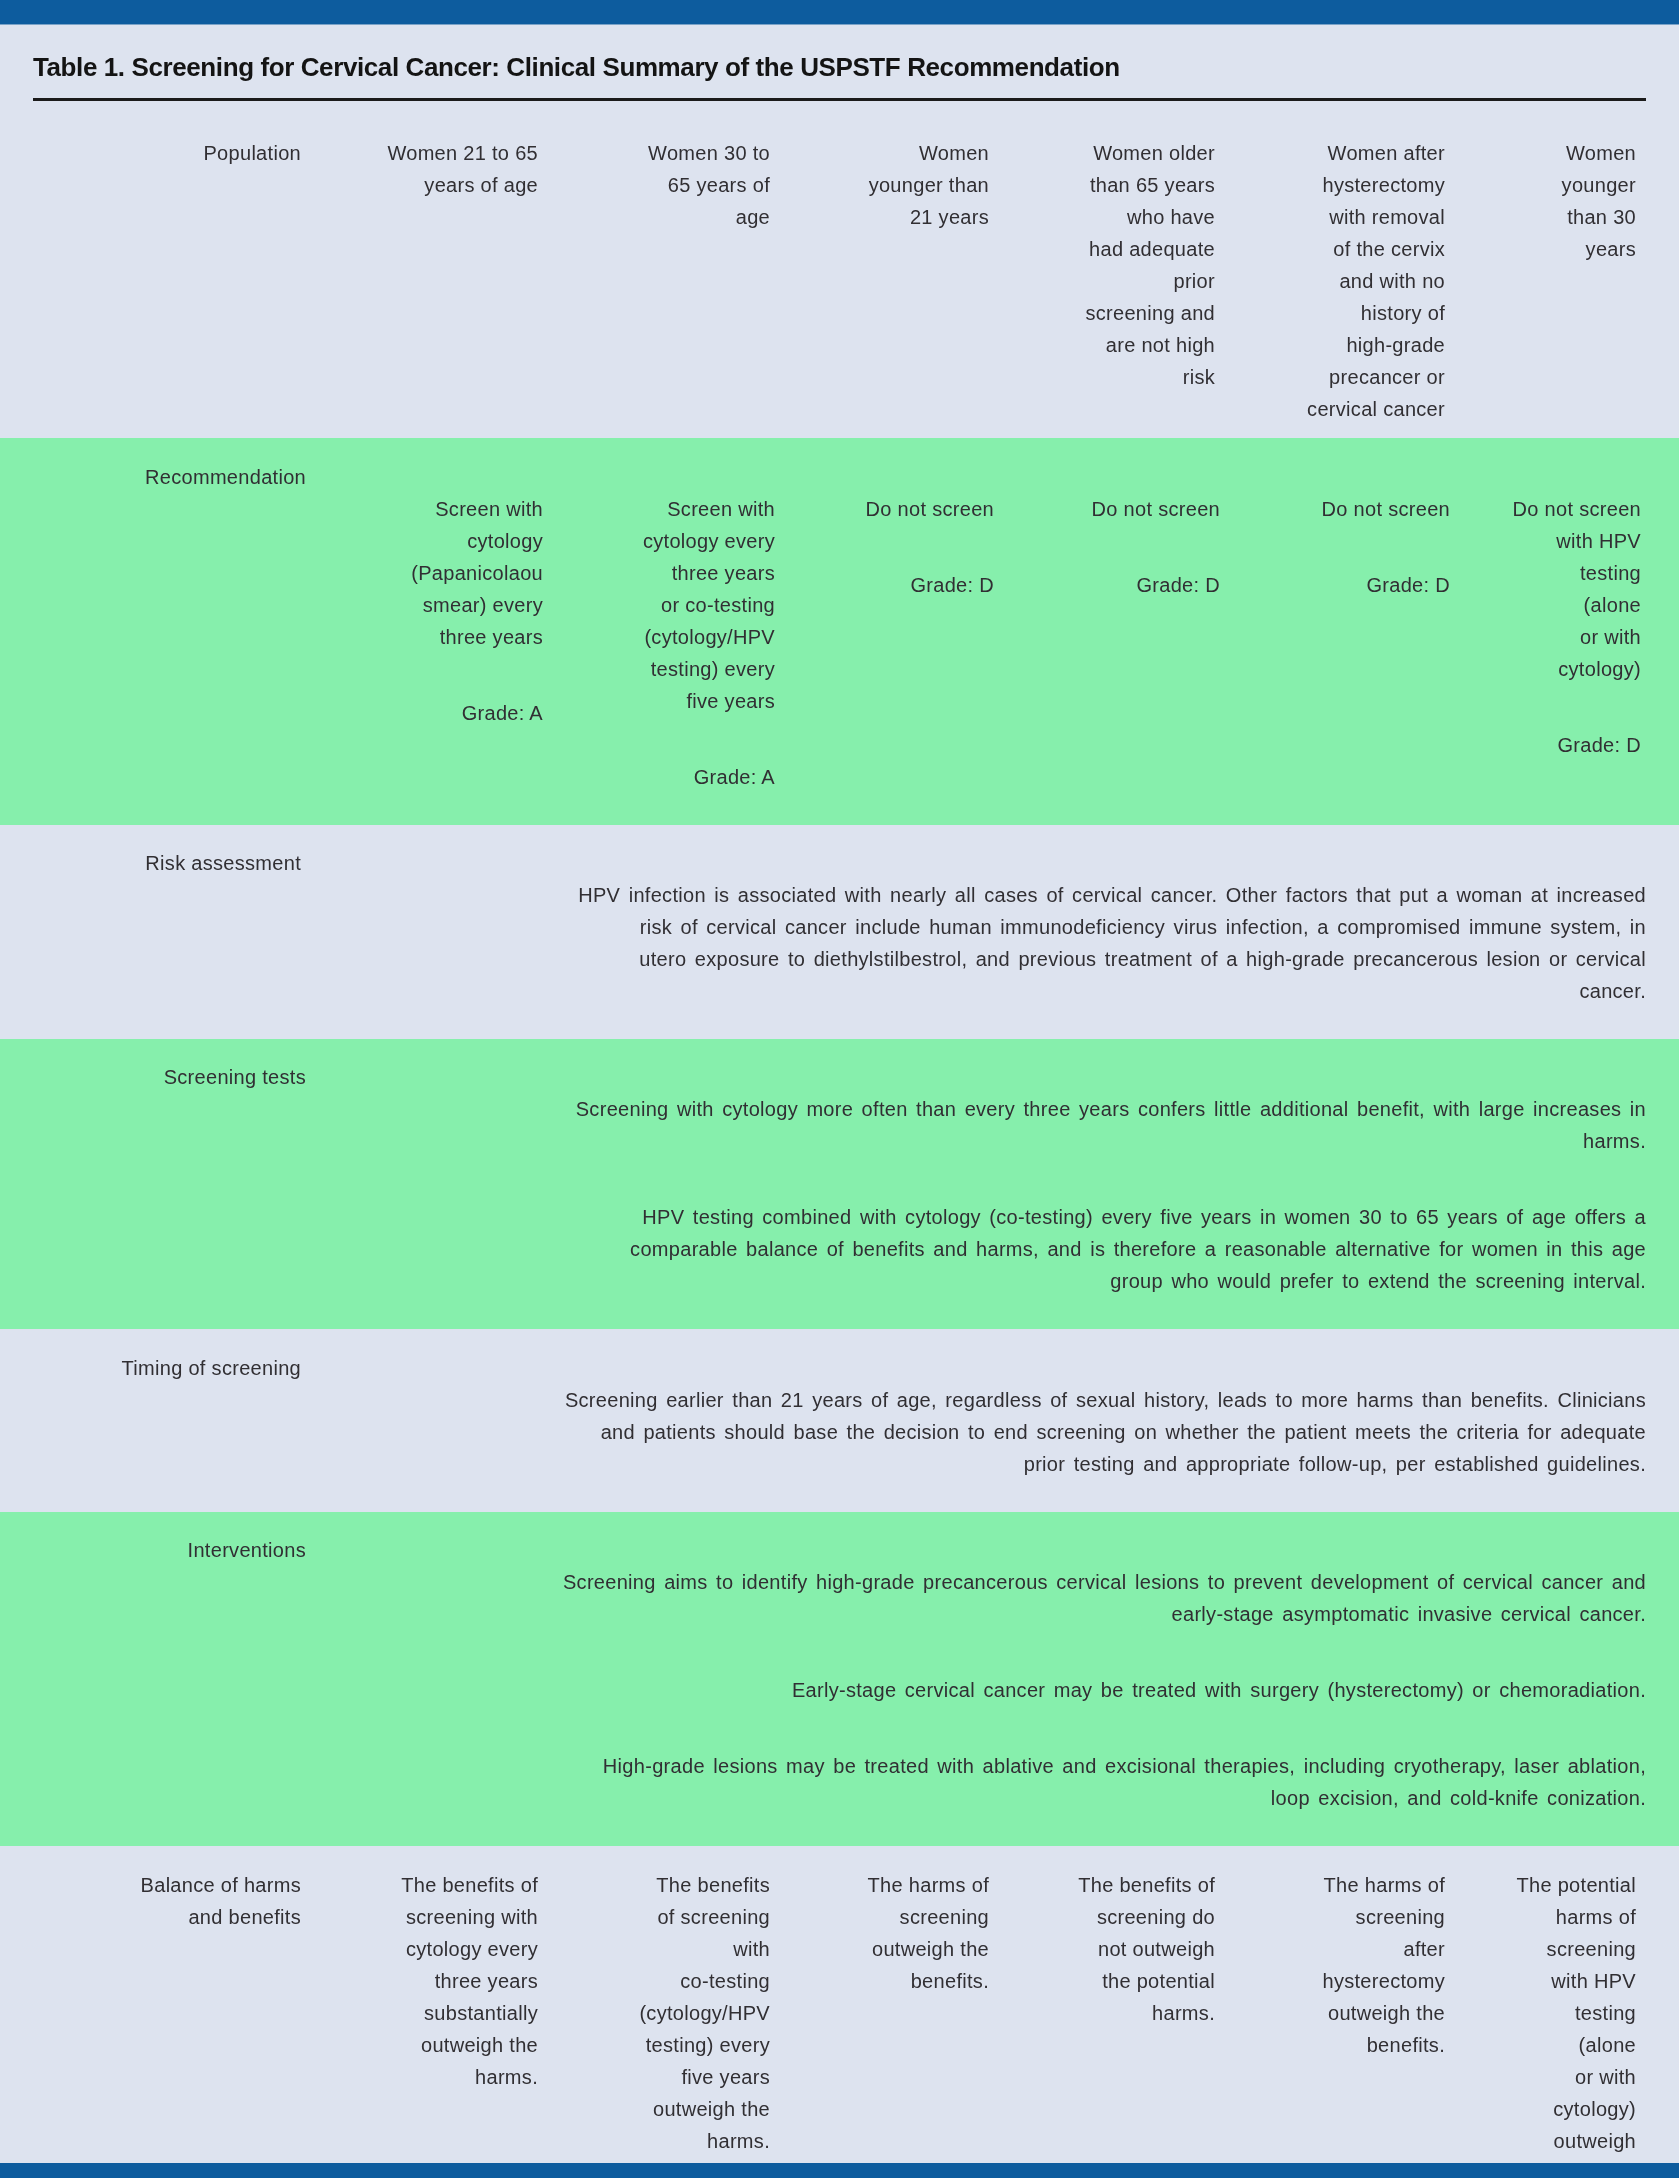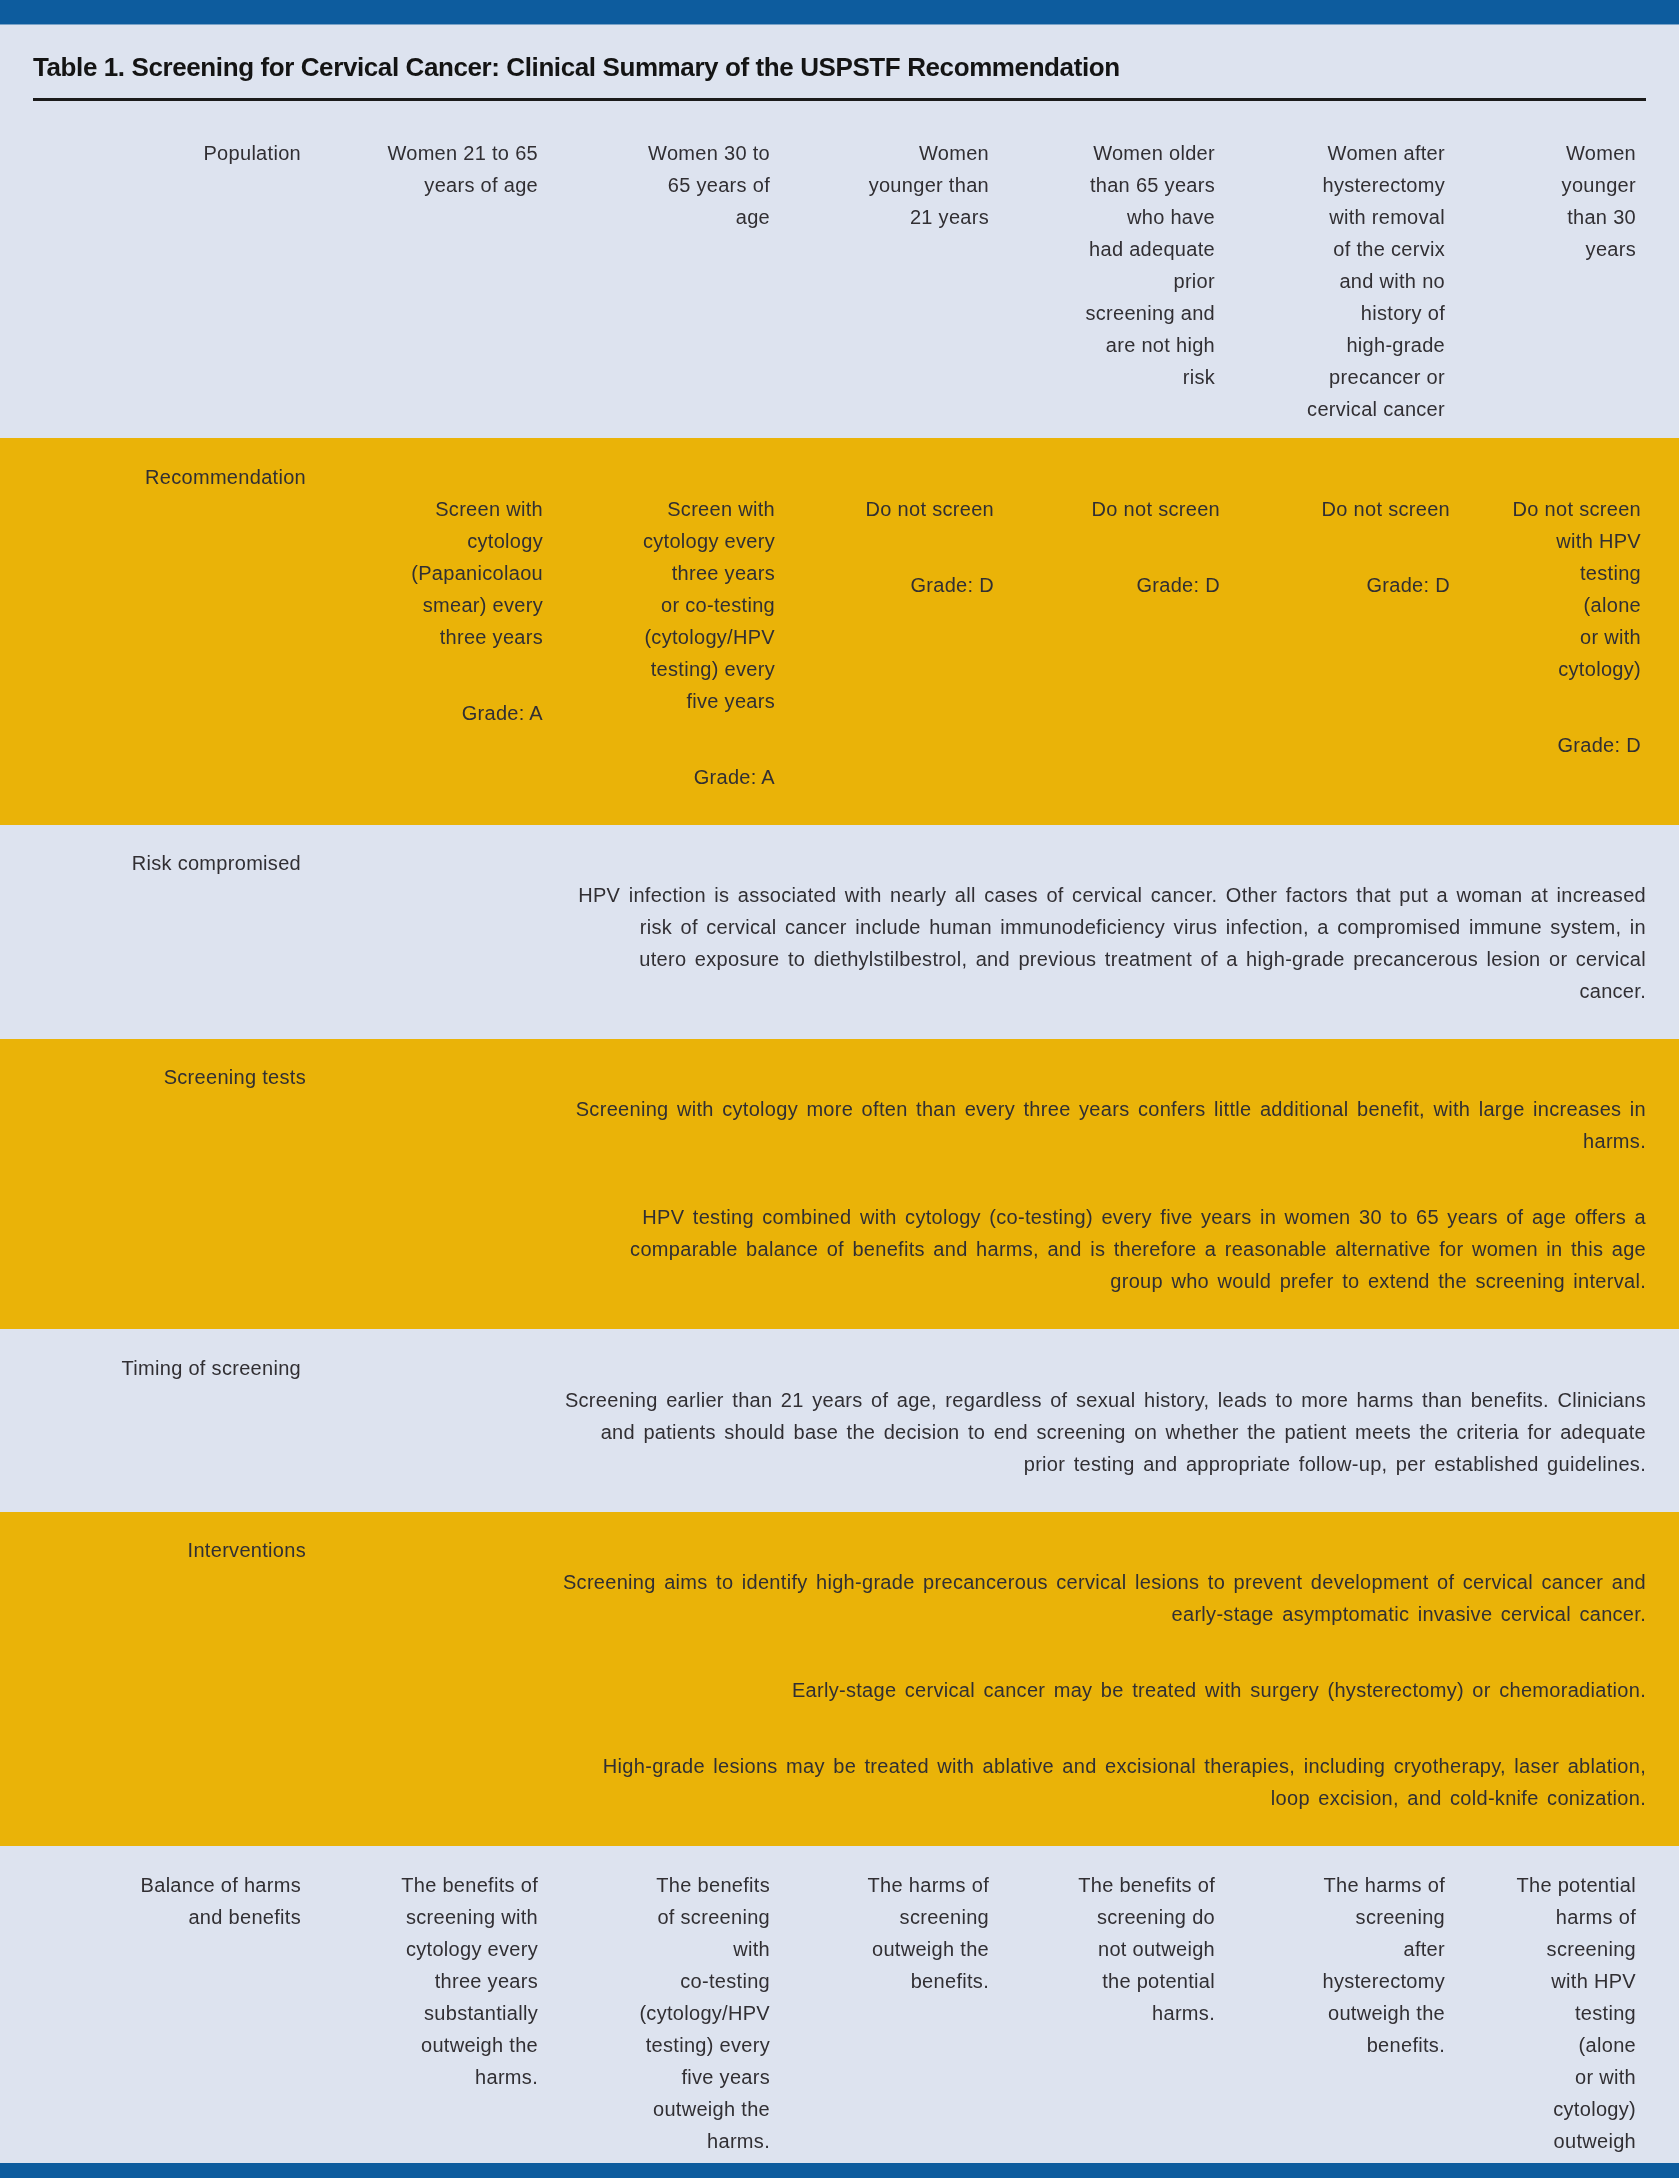--- a/index.html
+++ b/index.html
@@ -29,21 +29,21 @@
     grid-template-columns:280px 237px 232px 219px 226px 230px 191px;
     padding:22.4px 33px 0 33px;
     box-sizing:border-box;
   }
   .grid-span {
     display:grid;
     grid-template-columns:280px 1fr;
     padding:22.4px 33px 0 33px;
     box-sizing:border-box;
   }
-  .row-white { background:#eab308;padding-left:38px; }
+  .row-white { background:#86efac;padding-left:38px; }
   .row-header { padding-top:36px; min-height:337px; }
   .row-recommendation { min-height:317px; }
   .row-risk { min-height:150px; }
   .row-screening { min-height:280px; }
   .row-timing { min-height:117px; }
   .row-interventions { min-height:204px; }
   .row-balance { min-height:382px; }
 
   .cell, .rowlabel, .spantext {
     font-size:20px; line-height:32px;
@@ -152,21 +152,21 @@
 with HPV
 testing
 (alone
 or with
 cytology)</p>
       <p class="grade">Grade: D</p>
     </div>
   </div>
 
   <div class="grid-span row-risk">
-    <div class="rowlabel">Risk compromised</div>
+    <div class="rowlabel">Risk assessment</div>
     <div class="spantext">
       <p>HPV infection is associated with nearly all cases of cervical cancer. Other factors that put a woman at increased
 risk of cervical cancer include human immunodeficiency virus infection, a compromised immune system, in
 utero exposure to diethylstilbestrol, and previous treatment of a high-grade precancerous lesion or cervical
 cancer.</p>
     </div>
   </div>
 
   <div class="grid-span row-white row-screening">
     <div class="rowlabel">Screening tests</div>

